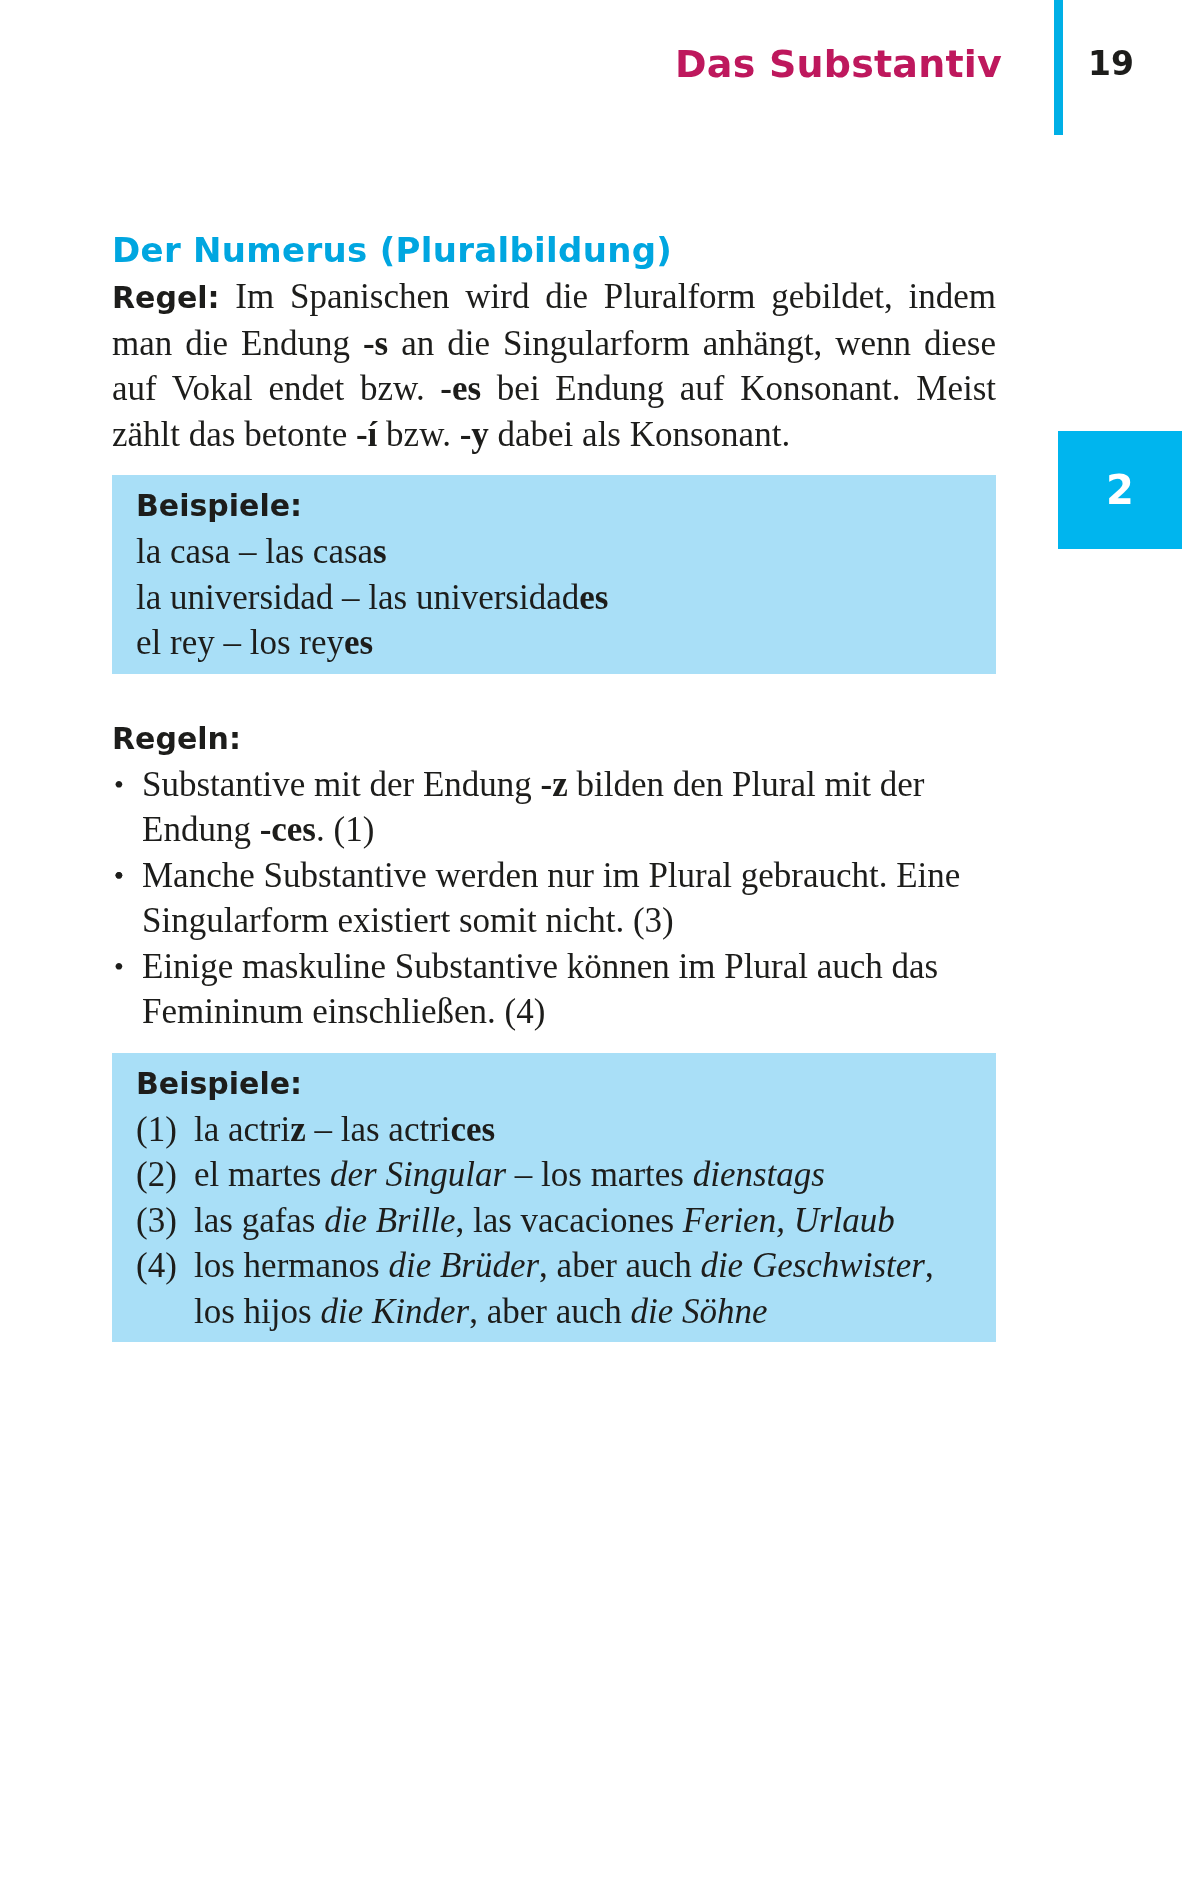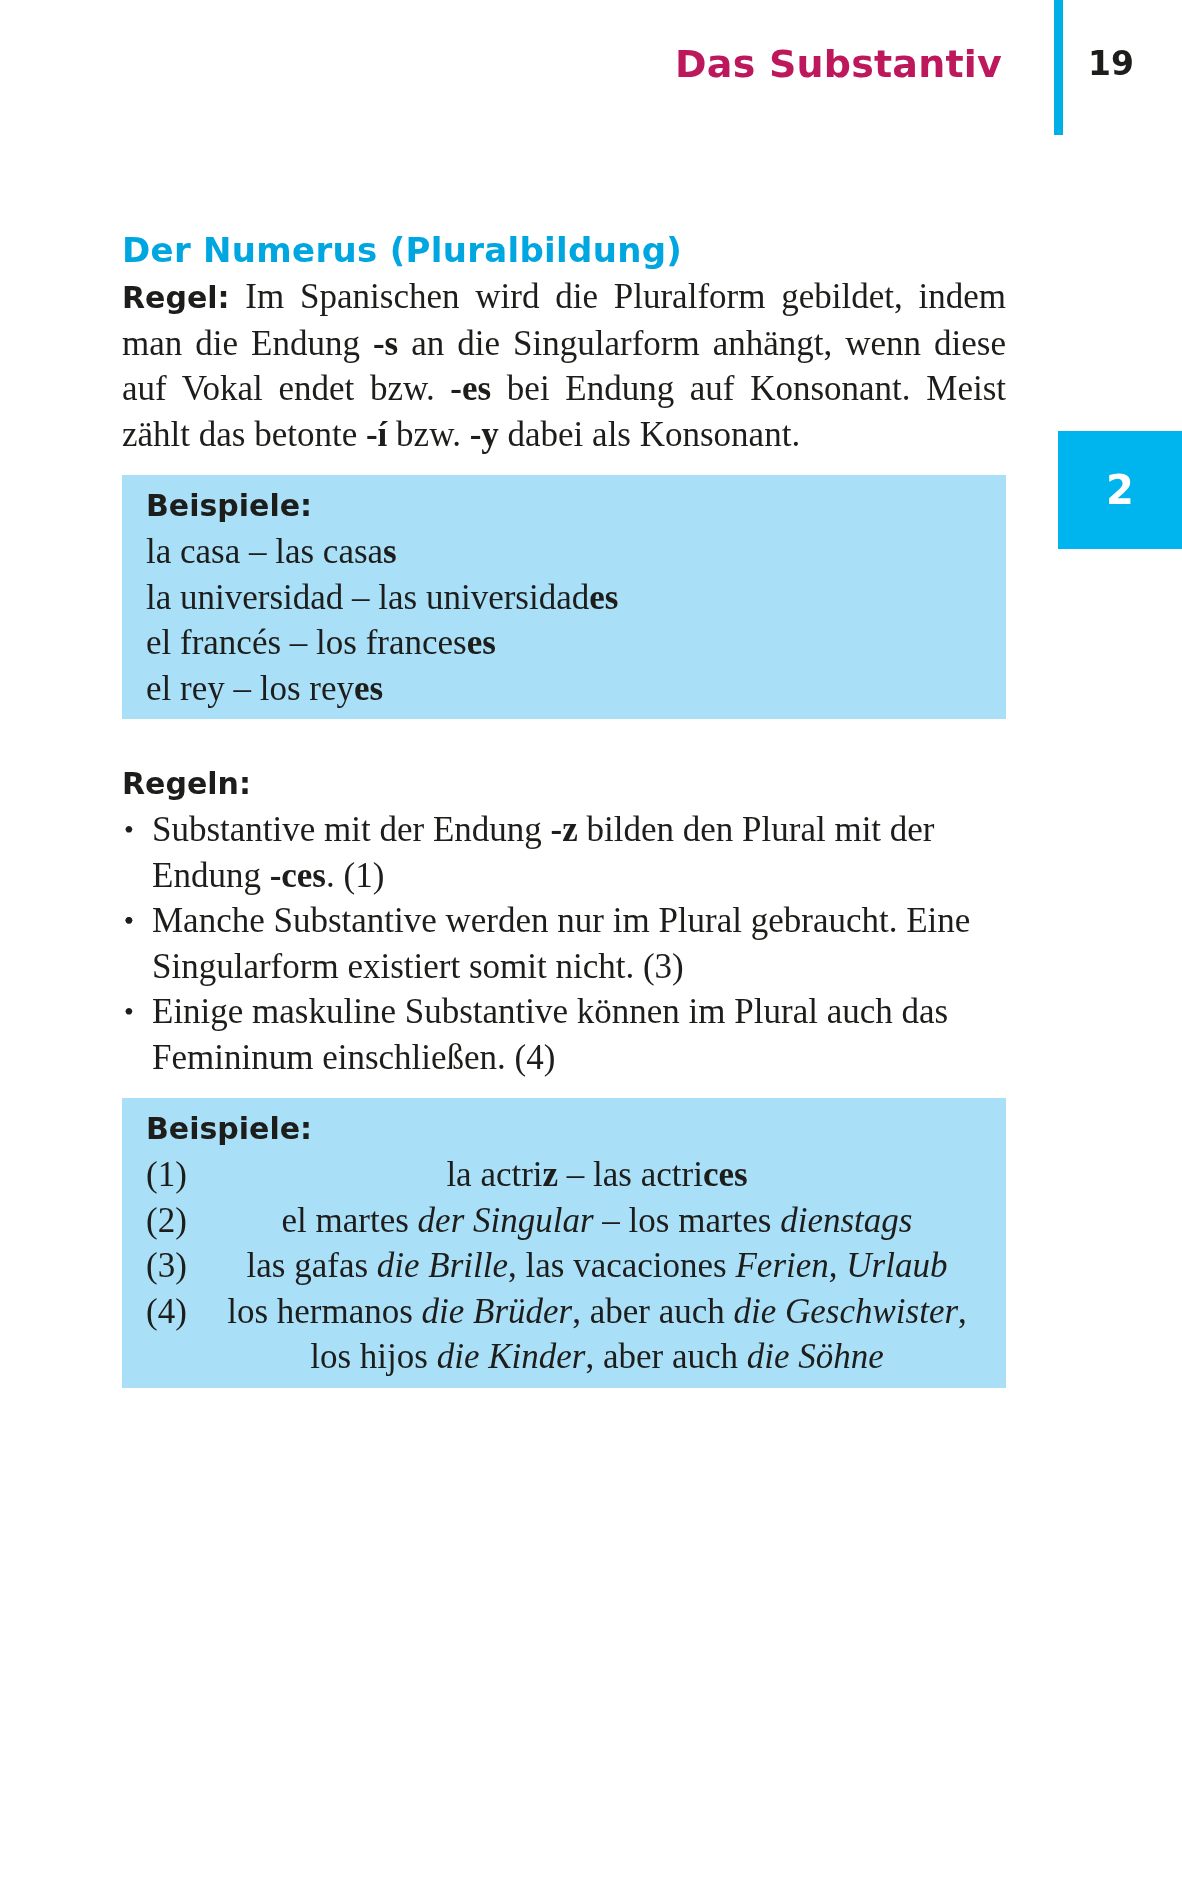--- a/index.html
+++ b/index.html
@@ -6,59 +6,58 @@
     body { width: 1182px; height: 1890px; position: relative; overflow: hidden; color: #1d1d1b; }
     .serif { font-family: "Liberation Serif", "DejaVu Serif", serif; }
     .sans { font-family: "DejaVu Sans", "Liberation Sans", sans-serif; }
 
     .running-head { position: absolute; top: 42px; right: 180px; font-size: 38px; font-weight: bold; letter-spacing: 0.2px; color: #be185d; }
     .head-rule { position: absolute; left: 1054px; top: 0; width: 9px; height: 135px; background: #00afe6; }
     .page-number { position: absolute; top: 44px; left: 1088px; font-size: 33px; font-weight: bold; color: #1d1d1b; }
     .chapter-tab { position: absolute; left: 1058px; top: 431px; width: 124px; height: 118px; background: #00b5ee; display: flex; align-items: center; justify-content: center; }
     .chapter-tab span { color: #ffffff; font-size: 40px; font-weight: bold; }
 
-    .content { position: absolute; left: 122px; top: 226px; width: 884px; }
+    .content { position: absolute; left: 112px; top: 226px; width: 884px; }
     .section-title { font-size: 34px; font-weight: bold; color: #00a6e0; line-height: 48px; margin: 0; letter-spacing: 0.3px; }
     .body-text { font-size: 35px; line-height: 45.5px; margin: 0; text-align: justify; }
     .lbl { font-family: "DejaVu Sans", "Liberation Sans", sans-serif; font-weight: bold; font-size: 30px; }
     b.ending { font-weight: bold; }
 
     .example-box { background: #a9dff7; padding: 8px 16px 8px 24px; margin-top: 16px; }
     .box-title { font-family: "DejaVu Sans", "Liberation Sans", sans-serif; font-weight: bold; font-size: 30px; line-height: 46px; margin: 0; }
     .ex-line { font-size: 35px; line-height: 45.5px; margin: 0; }
 
     .rules-title { font-family: "DejaVu Sans", "Liberation Sans", sans-serif; font-weight: bold; font-size: 30px; line-height: 46px; margin: 42px 0 0 0; }
     .rules-list { list-style: none; padding: 0; margin: 0; }
     .rules-list li { position: relative; padding-left: 30px; font-size: 35px; line-height: 45.5px; }
     .rules-list li .bullet { position: absolute; left: 2px; top: 0; font-size: 28px; }
 
     .num-ex { display: flex; font-size: 35px; line-height: 45.5px; }
     .num-ex .num { width: 58px; flex: none; }
-    .num-ex .txt { flex: 1; text-align: center; }
+    .num-ex .txt { flex: 1; }
     em { font-style: italic; }
   </style>
 </head>
 <body>
 
 <div class="running-head sans">Das Substantiv</div>
 <div class="head-rule"></div>
 <div class="page-number sans">19</div>
 <div class="chapter-tab sans">
   <span>2</span>
 </div>
 
 <div class="content">
   <h2 class="section-title sans">Der Numerus (Pluralbildung)</h2>
   <p class="body-text serif"><span class="lbl">Regel:</span><span> Im Spanischen wird die Pluralform gebildet, indem man die Endung </span><b class="ending">-s</b><span> an die Singularform anhängt, wenn diese auf Vokal endet bzw. </span><b class="ending">-es</b><span> bei Endung auf Konsonant. Meist zählt das betonte </span><b class="ending">-í</b><span> bzw. </span><b class="ending">-y</b><span> dabei als Konsonant.</span></p>
 
   <div class="example-box" style="margin-top:18px;">
     <p class="box-title">Beispiele:</p>
     <p class="ex-line serif"><span>la casa – las casa</span><b>s</b></p>
     <p class="ex-line serif"><span>la universidad – las universidad</span><b>es</b></p>
-    <p class="ex-line serif"><span>el francés – los frances</span><b>es</b></p>
     <p class="ex-line serif"><span>el rey – los rey</span><b>es</b></p>
   </div>
 
   <p class="rules-title">Regeln:</p>
   <ul class="rules-list serif">
     <li><span class="bullet">•</span><span>Substantive mit der Endung </span><b>-z</b><span> bilden den Plural mit der Endung </span><b>-ces</b><span>. (1)</span></li>
     <li><span class="bullet">•</span></li>
     <li><span class="bullet">•</span><span>Manche Substantive werden nur im Plural gebraucht. Eine Singularform existiert somit nicht. (3)</span></li>
     <li><span class="bullet">•</span><span>Einige maskuline Substantive können im Plural auch das Femininum einschließen. (4)</span></li>
   </ul>

